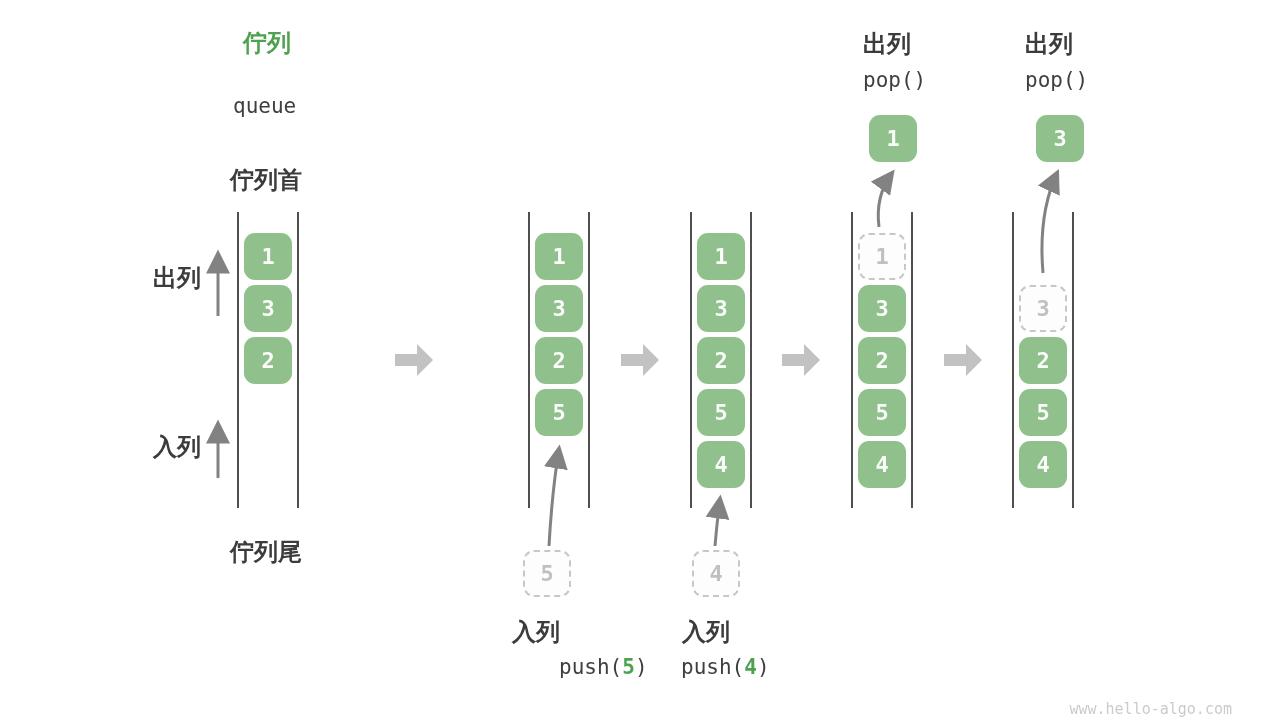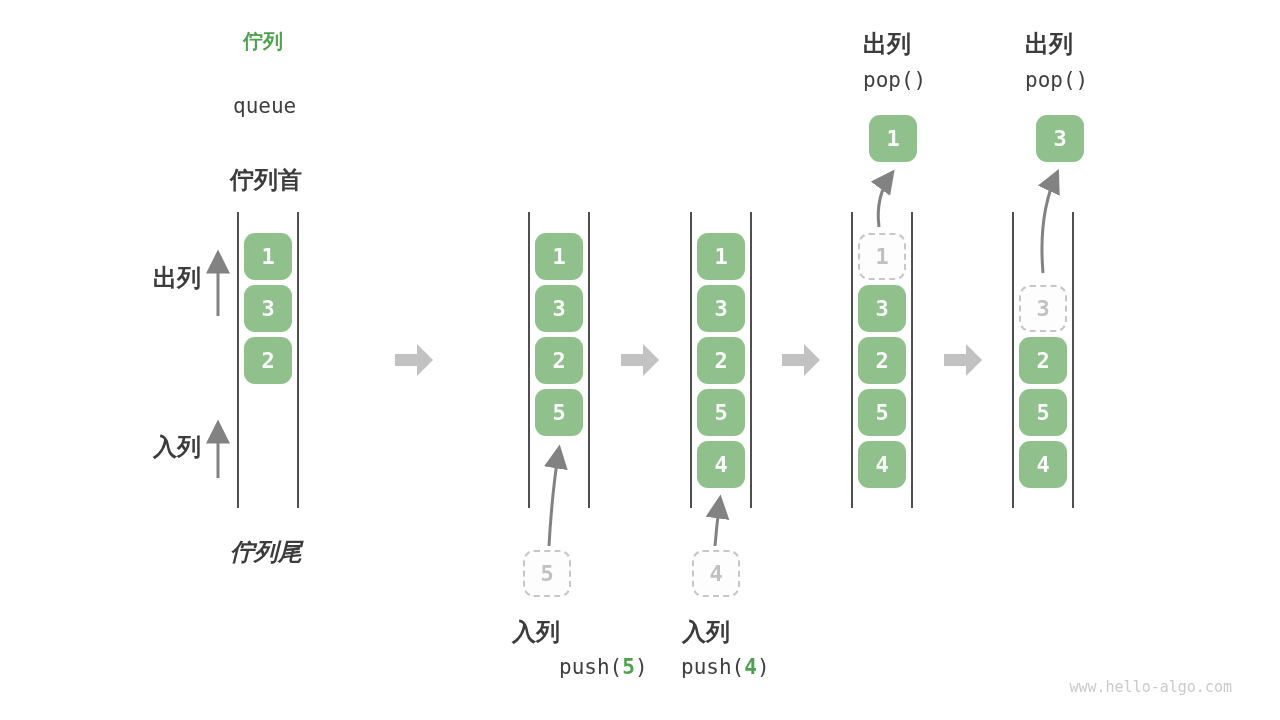--- a/index.html
+++ b/index.html
@@ -13,33 +13,33 @@
     --dash-border:#C7C7C7;
     --dash-text:#C0C0C0;
     --watermark:#CBCBCB;
   }
   *{margin:0;padding:0;box-sizing:border-box;}
   body{background:#fff;font-family:"Liberation Sans",sans-serif;}
   .stage{position:relative;width:1280px;height:720px;background:#fff;overflow:hidden;}
   .abs{position:absolute;}
   .zh{font-family:"Liberation Sans",sans-serif;font-weight:700;color:var(--text-dark);font-size:24px;line-height:1.1;white-space:nowrap;}
   .mono{font-family:"DejaVu Sans Mono","Liberation Mono",monospace;color:var(--mono-dark);font-size:21px;line-height:1.1;white-space:nowrap;}
-  .title-zh{font-size:20px;color:var(--accent-green);text-align:right;}
+  .title-zh{font-size:24px;color:var(--accent-green);text-align:right;}
   .green-digit{color:var(--accent-green);font-weight:700;}
   .cell{
     position:absolute;width:48px;height:47px;border-radius:11px;
     background:var(--box-green);
     display:flex;align-items:center;justify-content:center;
     font-family:"DejaVu Sans Mono","Liberation Mono",monospace;
     font-weight:700;font-size:22px;color:rgba(255,255,255,0.96);
   }
   .cell.dashed{
     background:#FDFDFD;border:2px dashed var(--dash-border);color:var(--dash-text);
   }
-  .watermark{font-size:15px;color:var(--watermark);}
+  .watermark{font-size:15px;color:var(--watermark);margin-top:22px;}
   svg{position:absolute;left:0;top:0;}
 </style>
 </head>
 <body>
 
 <div class="stage">
 
   <svg width="1280" height="720">
     <defs>
       <marker id="ah" markerWidth="9" markerHeight="9" refX="6.5" refY="4" orient="auto">
@@ -76,21 +76,21 @@
       <polygon transform="translate(963,360)" points="-19,-6 3,-6 3,-16 19,0 3,16 3,6 -19,6"></polygon>
     </g>
   </svg>
 
   <div class="abs zh title-zh" style="left:243px;top:30px;">佇列</div>
   <div class="abs mono" style="left:233px;top:71px;margin-top:24px;">queue</div>
 
   <div class="abs zh" style="left:230px;top:167px;">佇列首</div>
   <div class="abs zh" style="left:153px;top:265px;">出列</div>
   <div class="abs zh" style="left:153px;top:434px;">入列</div>
-  <div class="abs zh" style="left:230px;top:539px;font-style:italic;">佇列尾</div>
+  <div class="abs zh" style="left:230px;top:539px;">佇列尾</div>
 
   <div class="abs zh" style="left:863px;top:31px;">出列</div>
   <div class="abs mono" style="left:863px;top:69px;">pop()</div>
   <div class="abs zh" style="left:1025px;top:31px;">出列</div>
   <div class="abs mono" style="left:1025px;top:69px;">pop()</div>
 
   <div class="abs zh" style="left:512px;top:619px;">入列</div>
   <div class="abs mono" style="left:511px;top:656px;margin-left:48px;"><span>push(</span><span class="green-digit">5</span><span>)</span></div>
 
   <div class="abs zh" style="left:682px;top:619px;">入列</div>

